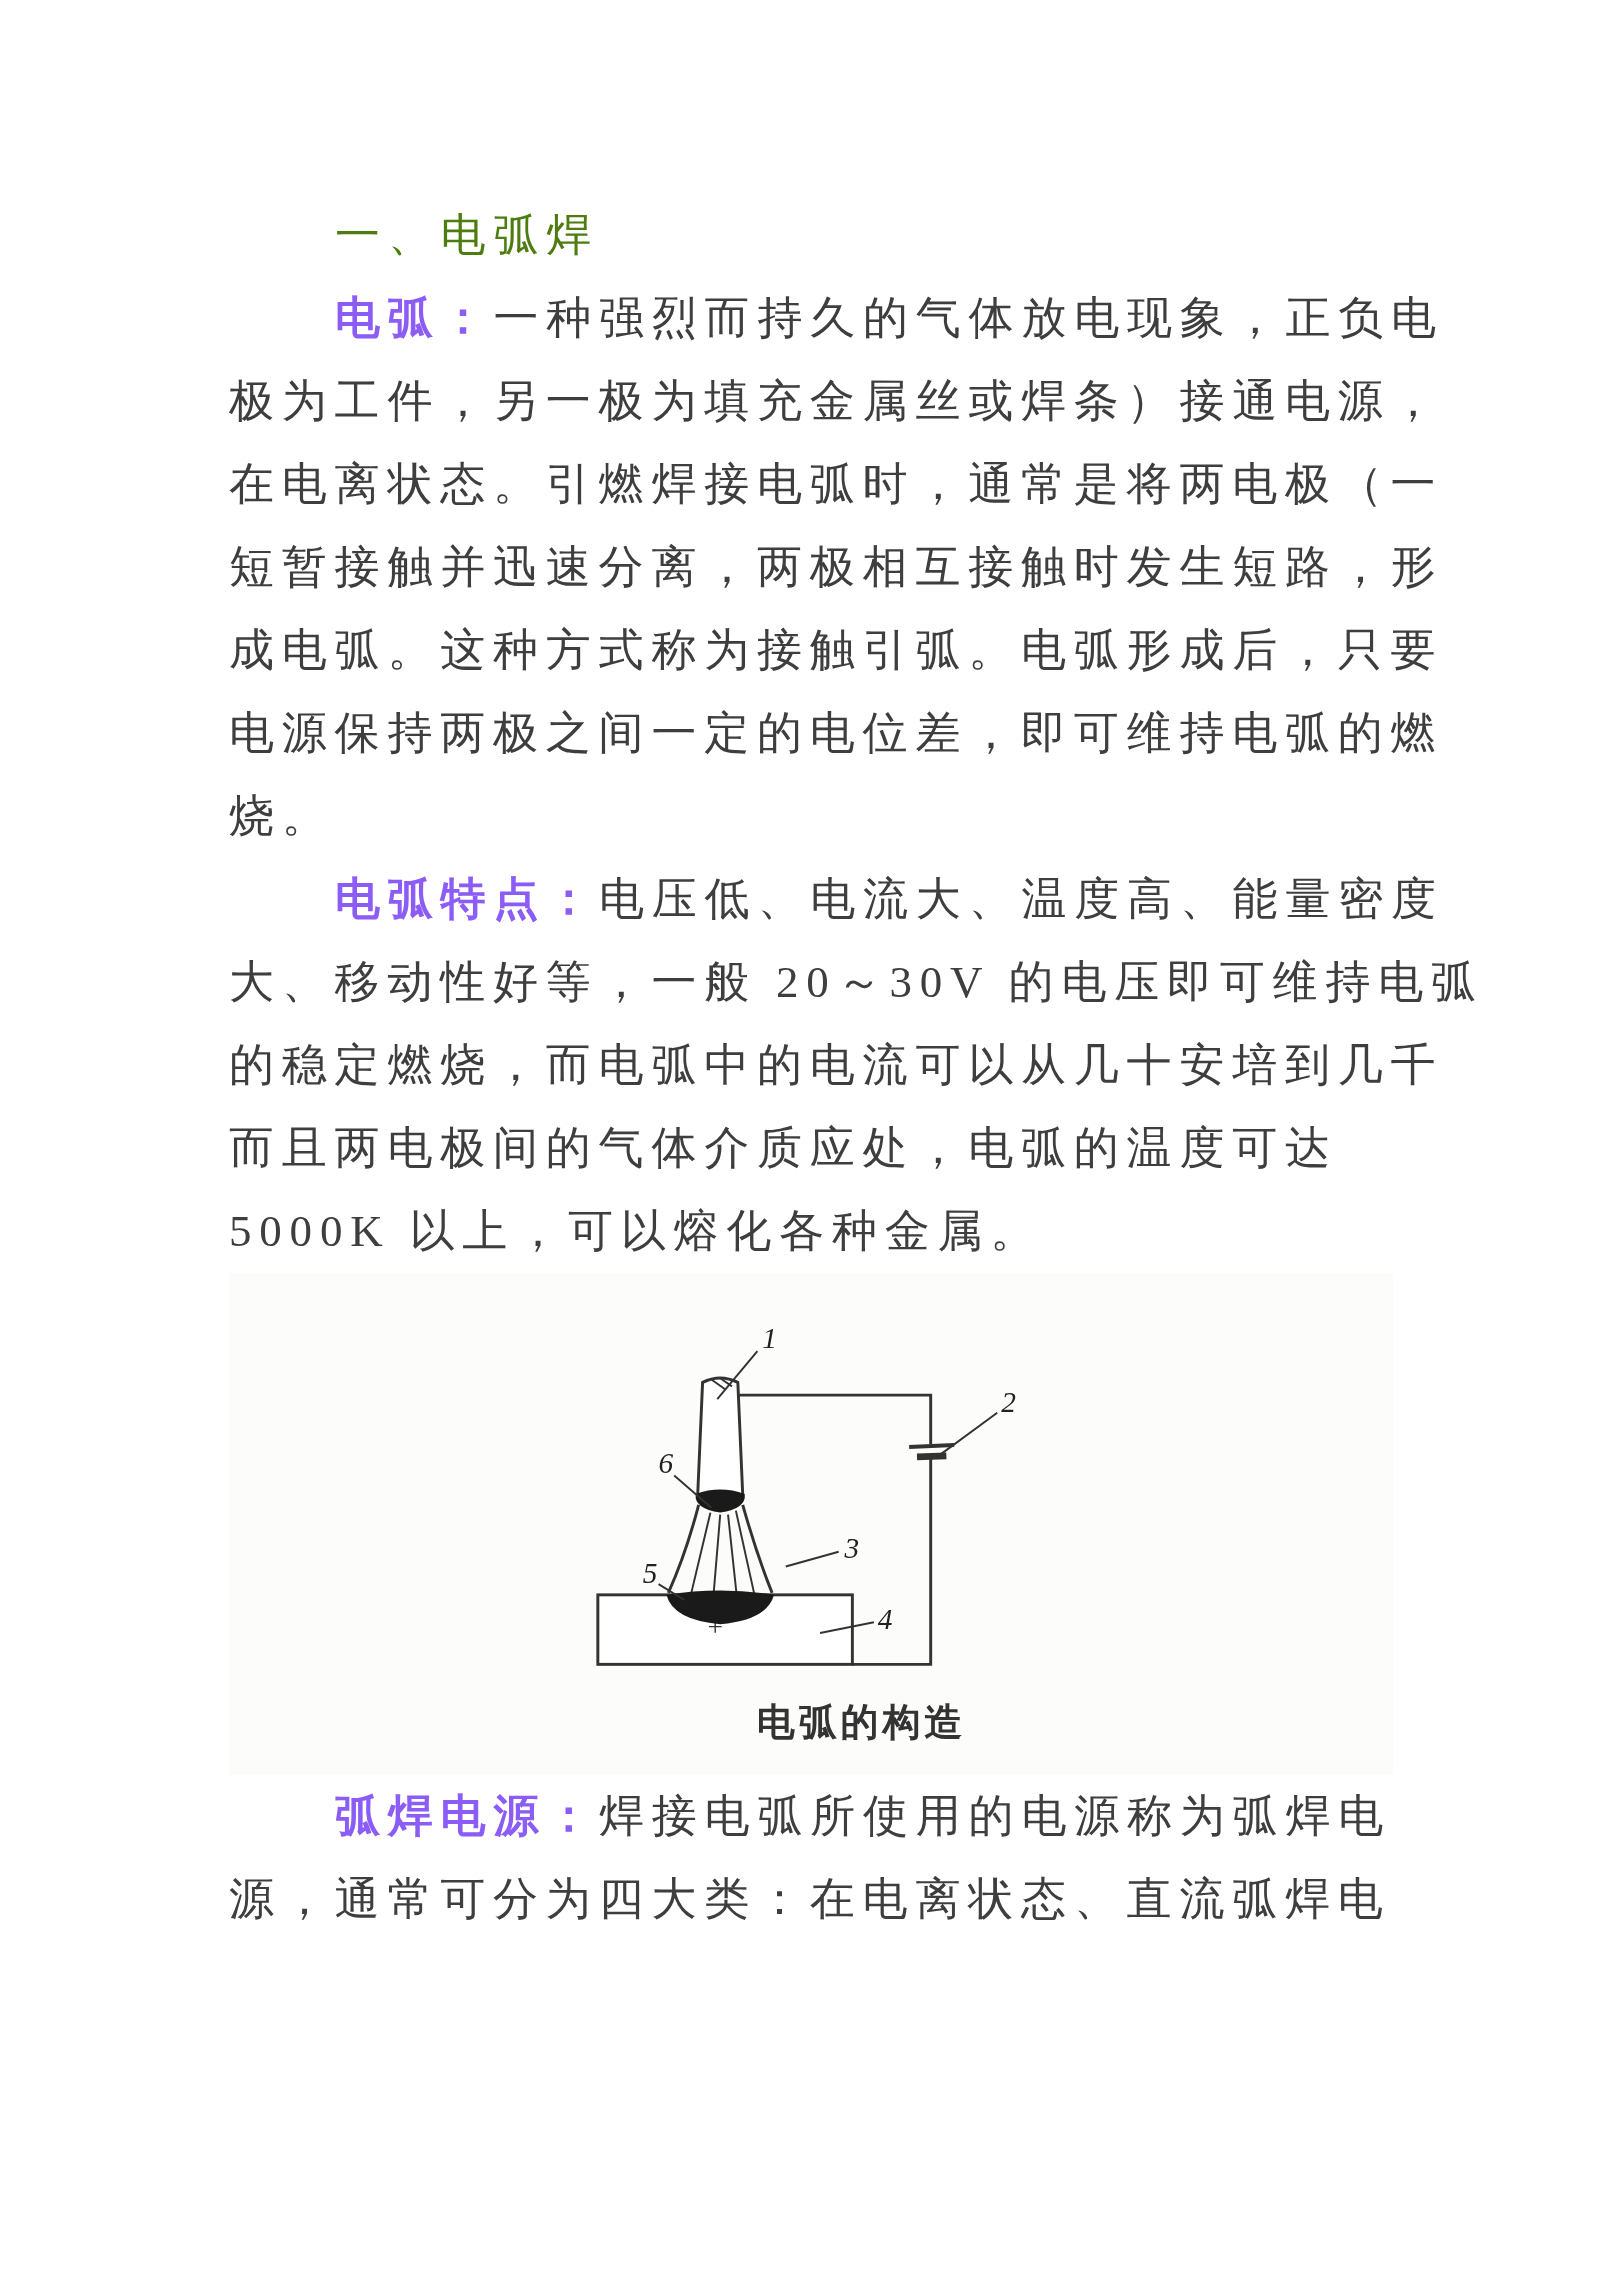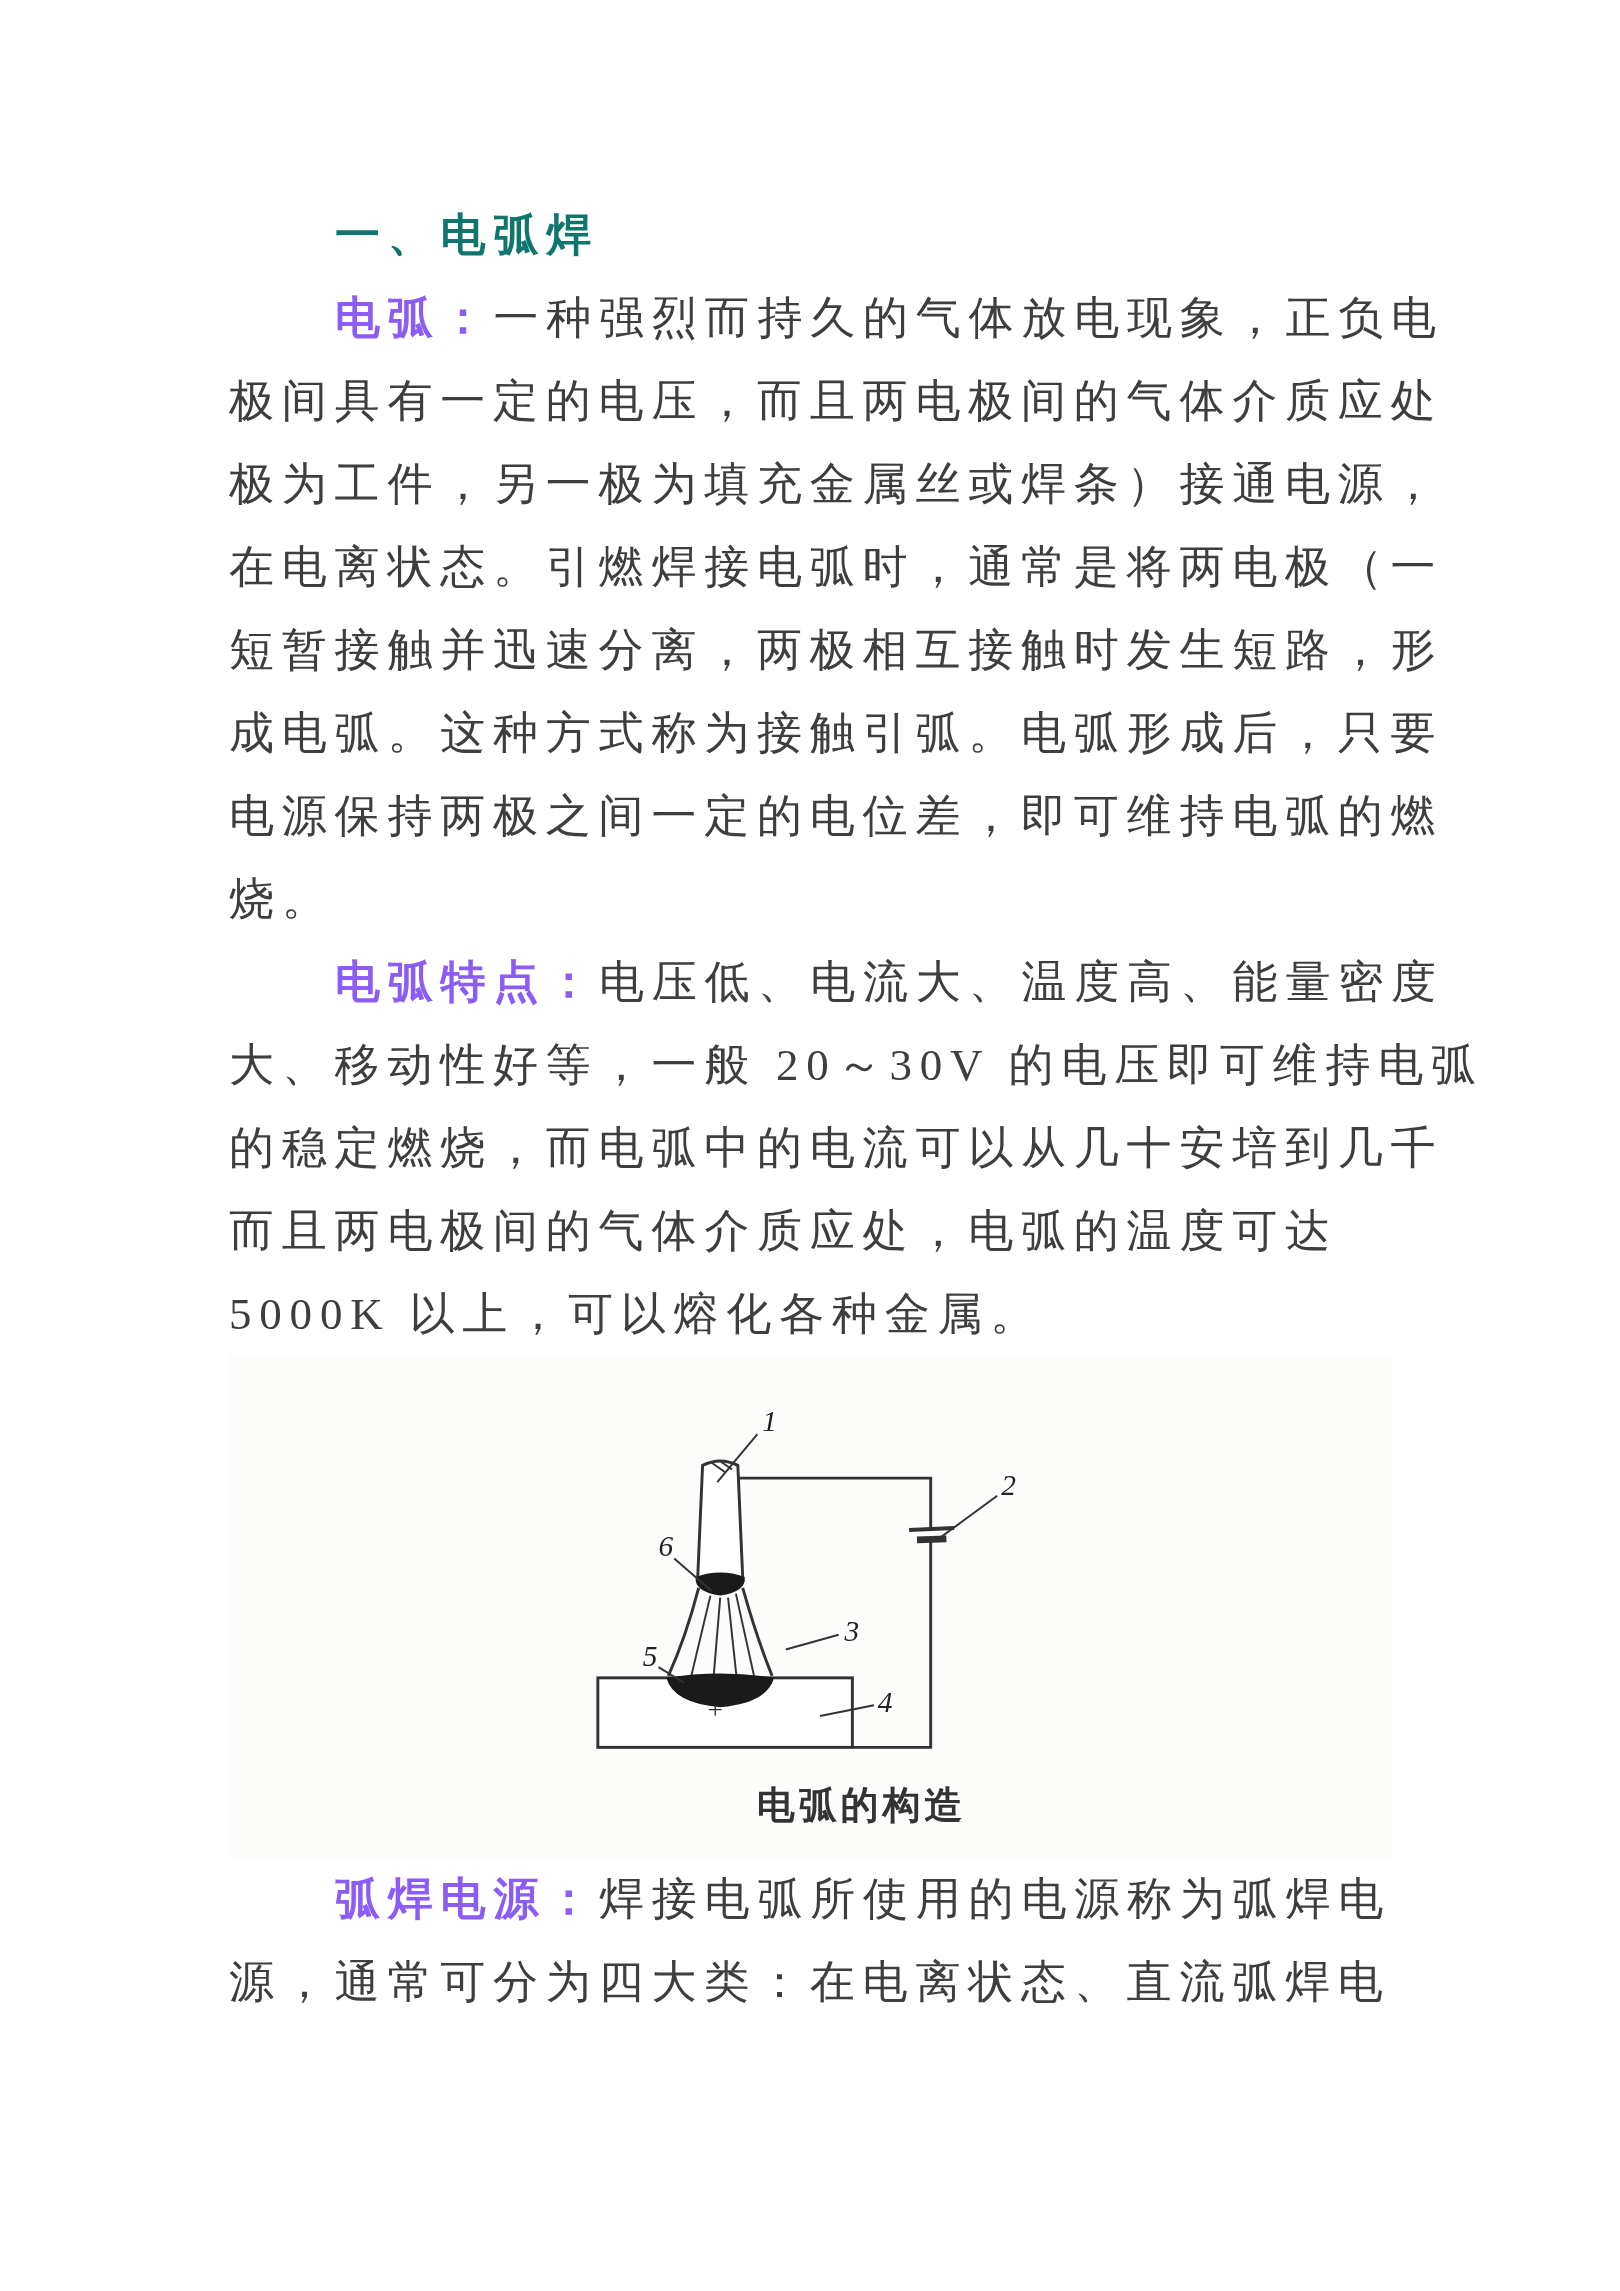--- a/index.html
+++ b/index.html
@@ -23,21 +23,21 @@
     font-size:45px;
     letter-spacing:7.8px;
     white-space:nowrap;
     color:#3e3e3e;
   }
   .indent{ padding-left:106px; }
   .lead{
     color:#8b5cf6;
     font-weight:700;
   }
-  .heading .ln{ font-weight:700; color:#0f766e; }
+  .heading .ln{ font-weight:400; color:#4d7c0f; }
   .figure-wrap{
     height:502px;
     position:relative;
     background:#fcfcfb;
   }
   .figure-inner{
     position:absolute;
     left:339px;
     top:36px;
     width:510px;
@@ -64,21 +64,20 @@
 <body>
 
 <div class="content">
 
   <div class="heading">
     <div class="ln indent">一、电弧焊</div>
   </div>
 
   <div>
     <div class="ln indent"><span class="lead">电弧：</span><span>一种强烈而持久的气体放电现象，正负电</span></div>
-    <div class="ln">极间具有一定的电压，而且两电极间的气体介质应处</div>
     <div class="ln">极为工件，另一极为填充金属丝或焊条）接通电源，</div>
     <div class="ln">在电离状态。引燃焊接电弧时，通常是将两电极（一</div>
     <div class="ln">短暂接触并迅速分离，两极相互接触时发生短路，形</div>
     <div class="ln">成电弧。这种方式称为接触引弧。电弧形成后，只要</div>
     <div class="ln">电源保持两极之间一定的电位差，即可维持电弧的燃</div>
     <div class="ln">烧。</div>
   </div>
 
   <div>
     <div class="ln indent"><span class="lead">电弧特点：</span><span>电压低、电流大、温度高、能量密度</span></div>

